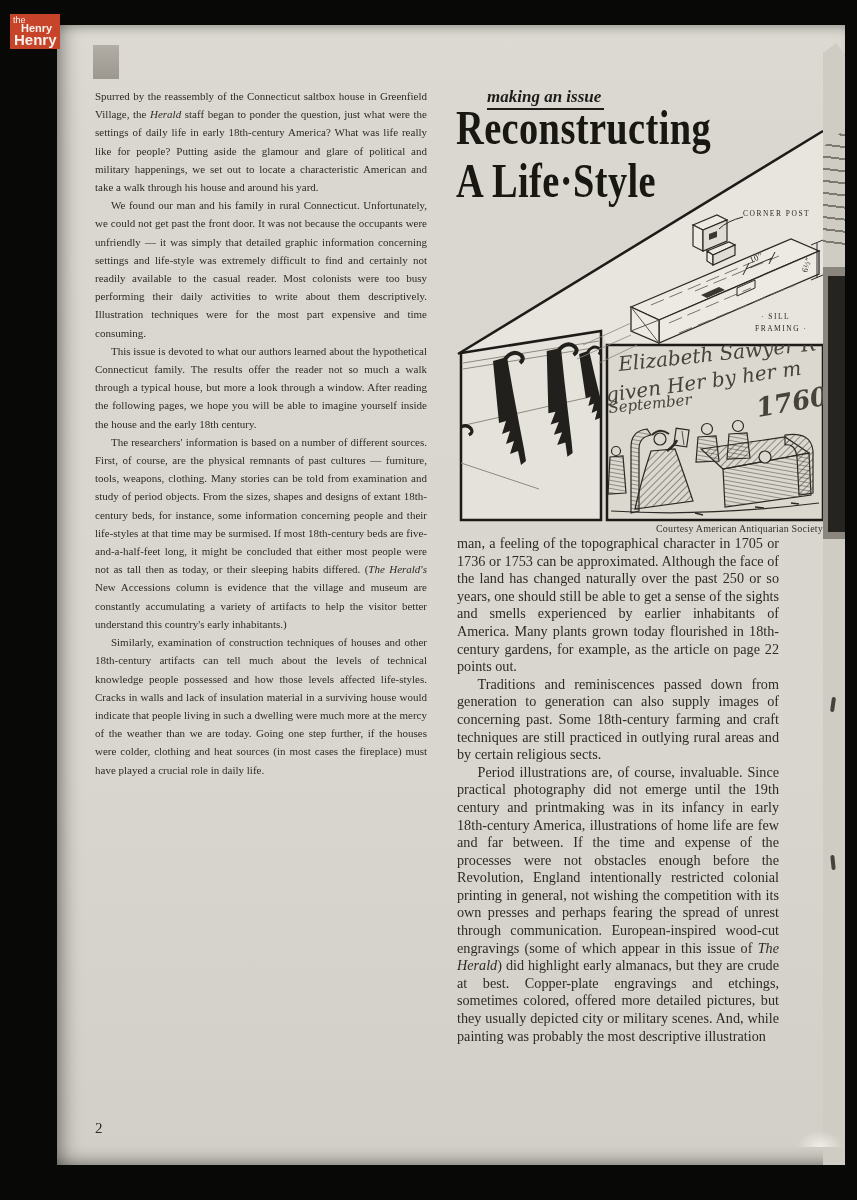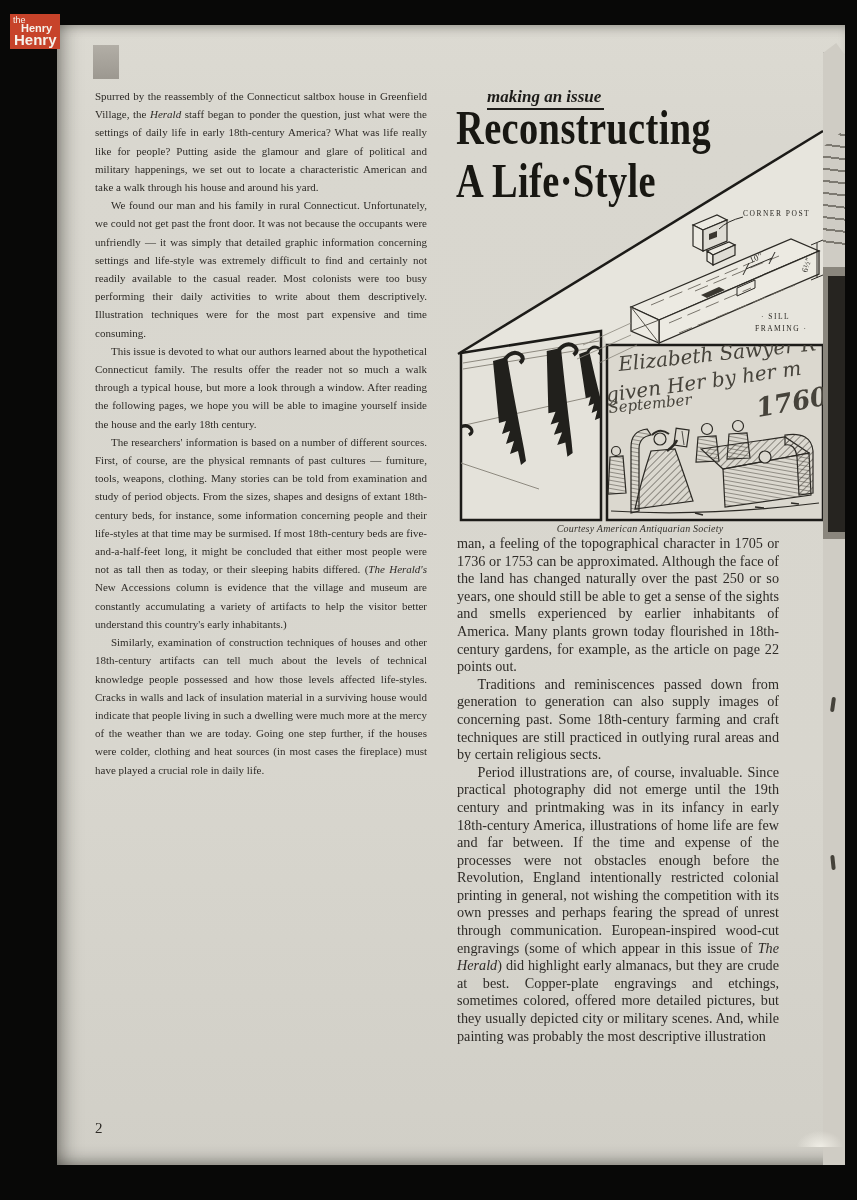--- a/index.html
+++ b/index.html
@@ -42,22 +42,22 @@
     border-bottom:2.5px solid #1d1c19;padding:0 3px 1px 0;white-space:nowrap;
   }
   .headline{
     position:absolute;left:399px;top:76px;
     font-size:48px;line-height:53px;font-weight:bold;color:#181712;
     transform:scaleX(.8);transform-origin:0 0;white-space:nowrap;letter-spacing:.5px;
   }
   
   .collage{position:absolute;left:398px;top:70px;width:370px;height:430px;}
   .caption{
-    position:absolute;left:400px;top:498px;width:366px;text-align:center;
-    font-size:10px;letter-spacing:.2px;color:#34312c;font-style:italic;
+    position:absolute;left:400px;top:498px;width:366px;text-align:right;
+    font-size:10px;letter-spacing:.2px;color:#34312c;
   }
   svg text{font-family:"Liberation Serif",serif;fill:#2b2924;}
   svg text.hand-label{font-size:7.5px;letter-spacing:1.5px;}
   svg text.dim{font-size:8.5px;letter-spacing:.5px;}
   svg text.script{font-family:"DejaVu Serif",serif;font-style:italic;fill:#46433b;}
   
   .sliver{
     position:absolute;left:766px;top:12px;width:22px;height:1128px;
     background:#cfccc4;
     box-shadow:-2px 0 3px rgba(35,33,29,.5);

